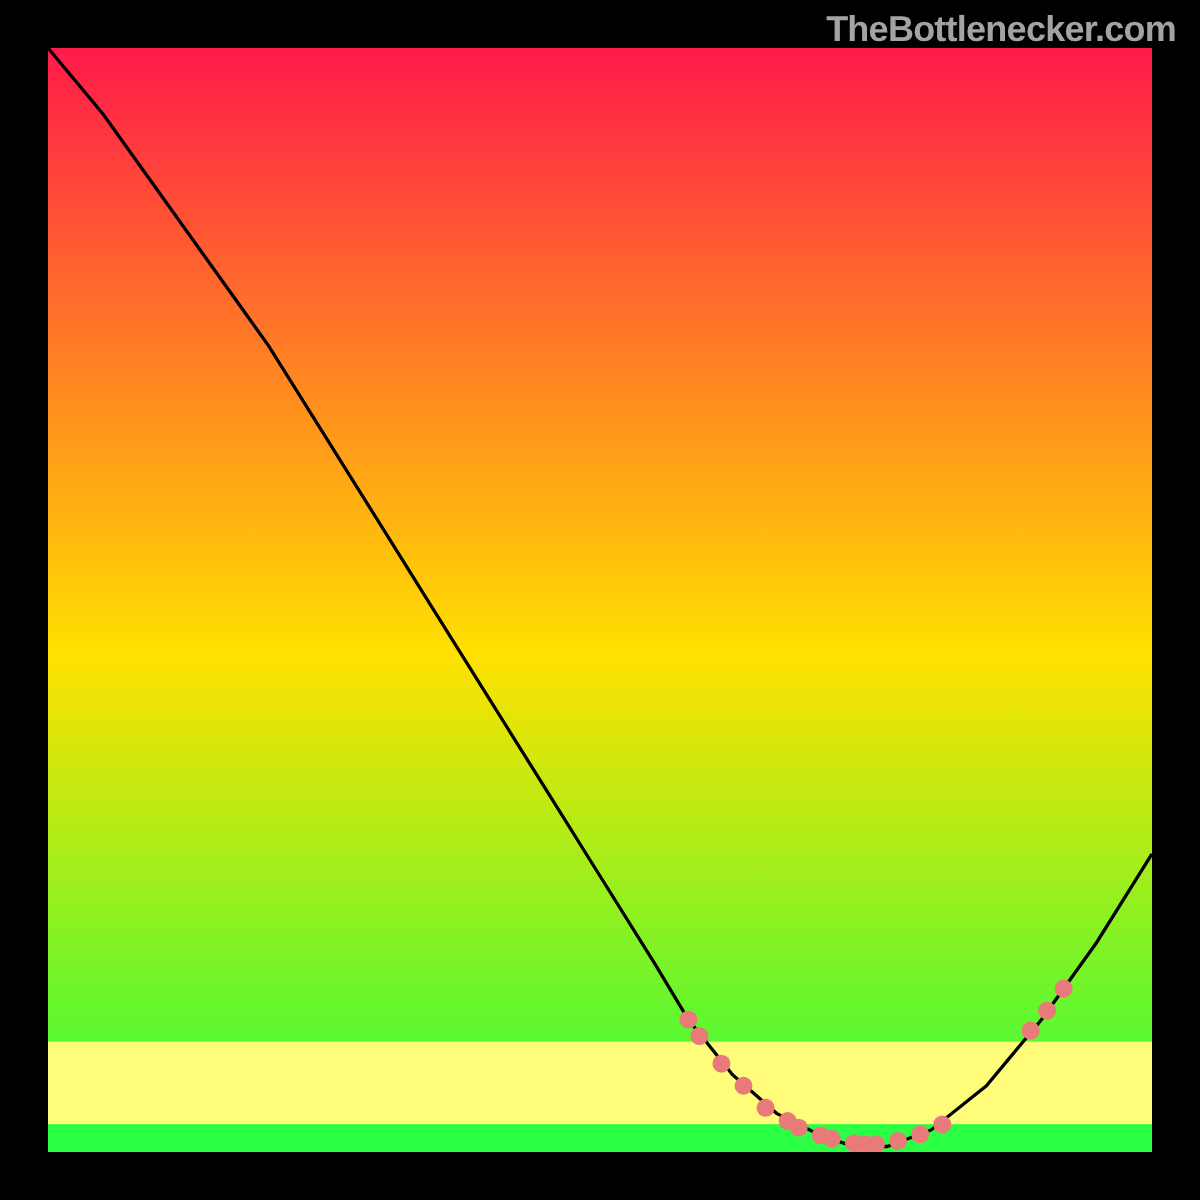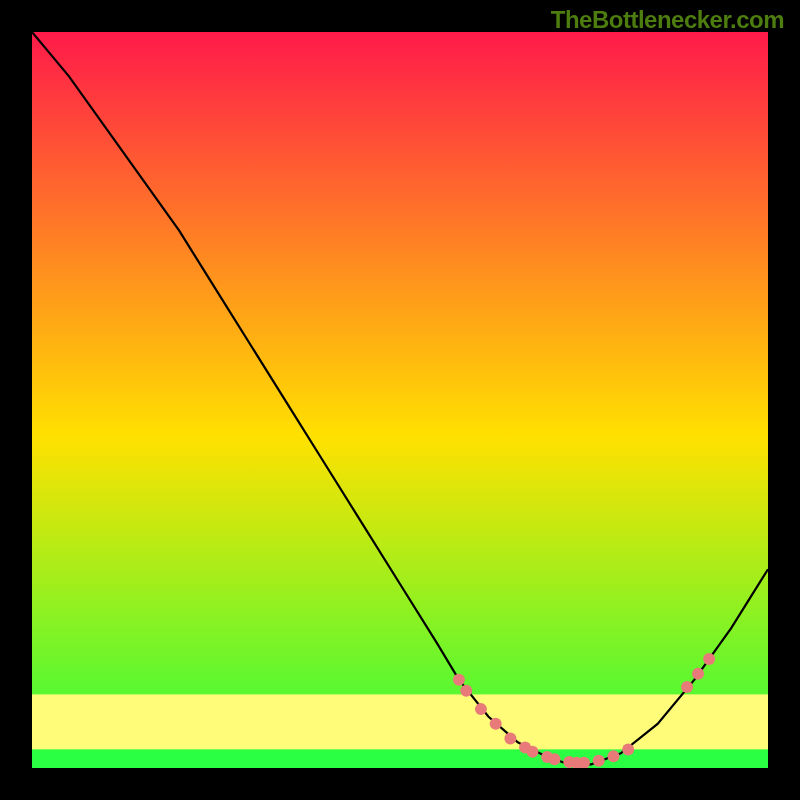--- a/index.html
+++ b/index.html
@@ -10,21 +10,21 @@
     height: 800px;
     position: relative;
     font-family: Arial, Helvetica, sans-serif;
   }
   .watermark {
     position: absolute;
     top: 6px;
     right: 16px;
     font-size: 24px;
     font-weight: bold;
-    color: #4d7c0f;
+    color: #a3a3a3;
     z-index: 10;
     letter-spacing: -0.5px;
   }
   .plot-frame {
     position: absolute;
     left: 32px;
     top: 32px;
     width: 736px;
     height: 736px;
     box-sizing: border-box;

